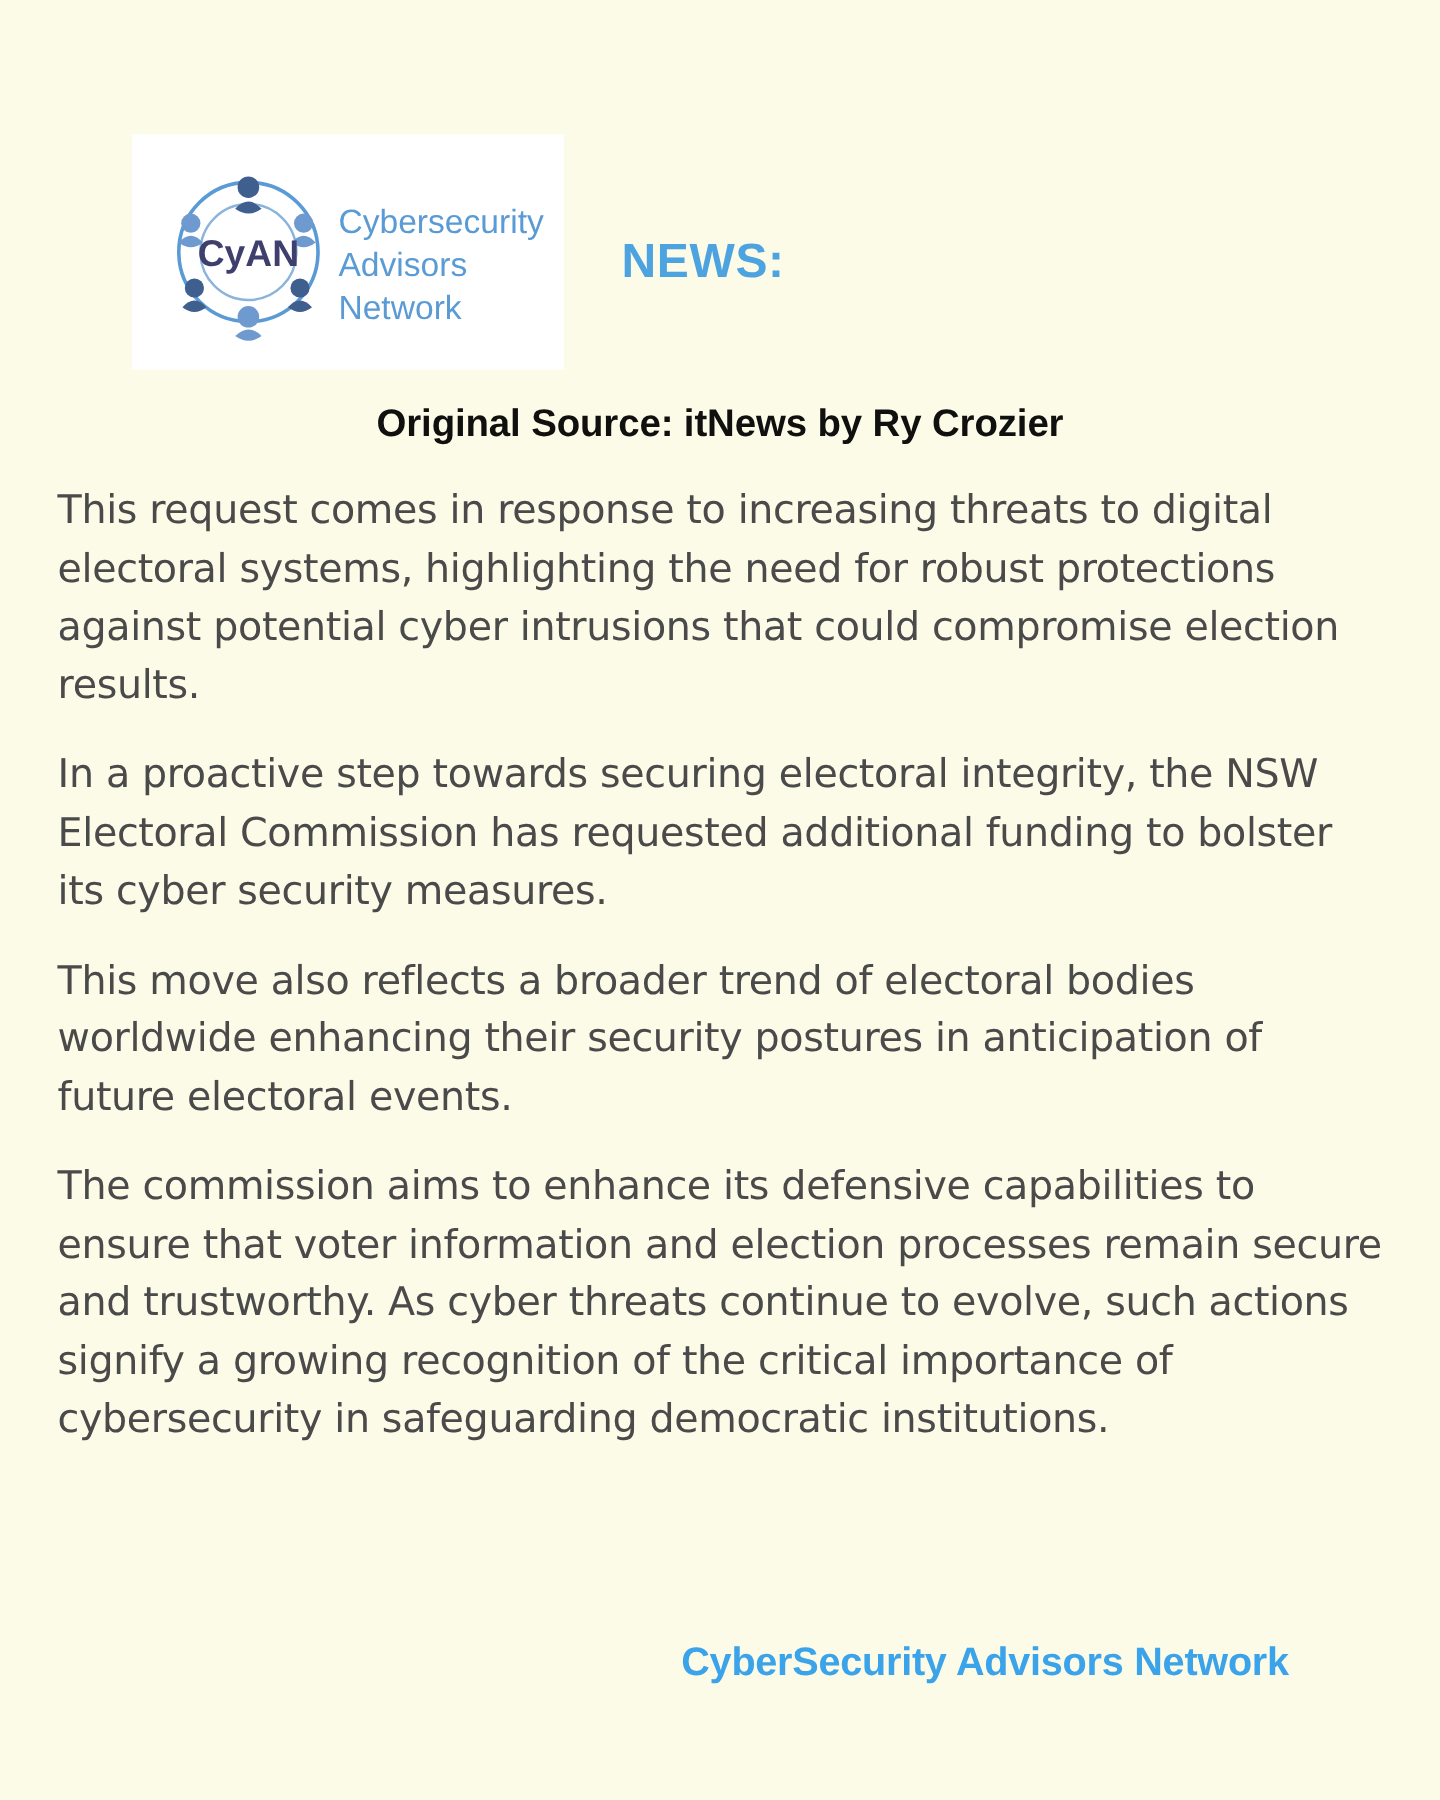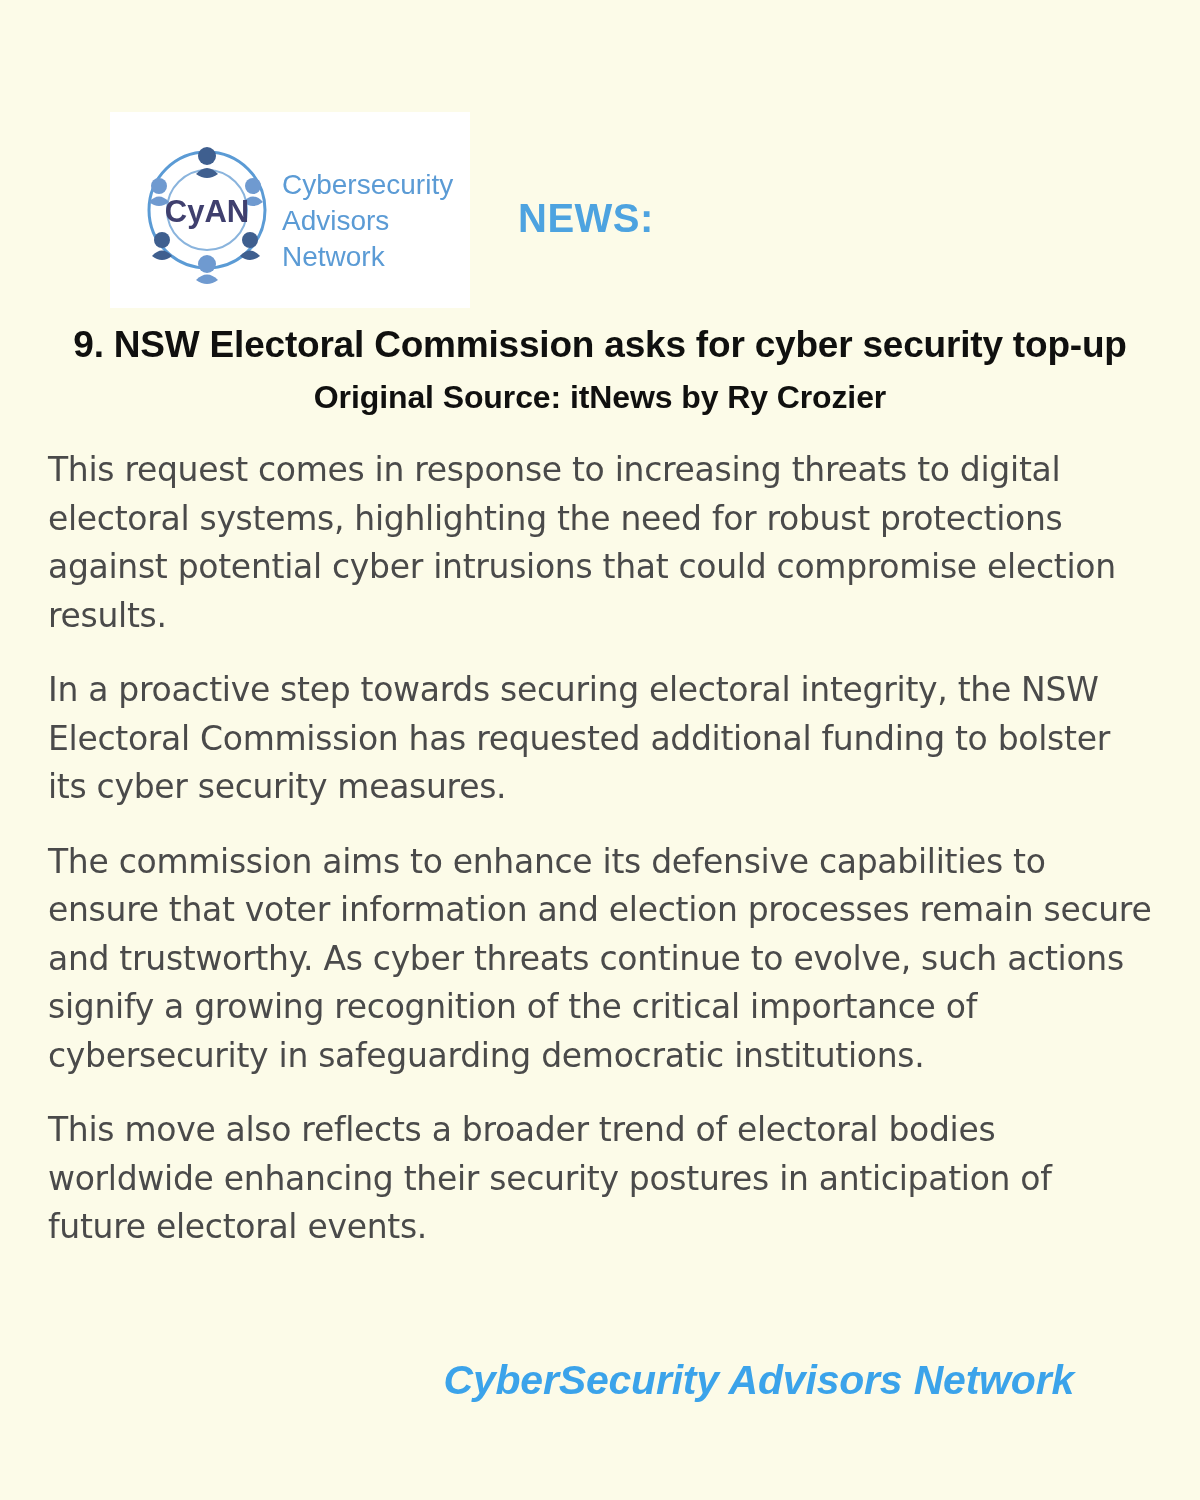--- a/index.html
+++ b/index.html
@@ -88,25 +88,24 @@
   .footer {
     position: absolute;
     left: 0;
     right: 0;
     bottom: 96px;
     text-align: right;
     padding-right: 126px;
   }
   .footer-brand {
     font-family: "Liberation Sans", sans-serif;
-    font-size: 41px;
+    font-size: 33px;
     font-weight: bold;
     color: #3ba3ea;
     letter-spacing: -0.2px;
-    font-style: italic;
   }
 </style>
 </head>
 <body>
 
 <div class="page">
 
   <div class="header">
     <div class="logo-box">
       <svg class="logo-svg" viewBox="0 0 360 196" xmlns="http://www.w3.org/2000/svg">
@@ -141,28 +140,27 @@
         <text x="97" y="110" text-anchor="middle" font-family="Liberation Sans, sans-serif" font-size="31" font-weight="bold" fill="#3f3f6e">CyAN</text>
         <text x="172" y="82" font-family="Liberation Sans, sans-serif" font-size="28" fill="#5b9bd5">Cybersecurity</text>
         <text x="172" y="118" font-family="Liberation Sans, sans-serif" font-size="28" fill="#5b9bd5">Advisors</text>
         <text x="172" y="154" font-family="Liberation Sans, sans-serif" font-size="28" fill="#5b9bd5">Network</text>
       </svg>
     </div>
     <div class="news-label">NEWS:</div>
   </div>
 
   <div class="title-block">
-    <h1 class="headline">9. NSW Electoral Commission asks for cyber security top-up</h1>
     <p class="source">Original Source:  itNews by Ry Crozier</p>
   </div>
 
   <div class="body-copy">
     <p>This request comes in response to increasing threats to digital electoral systems, highlighting the need for robust protections against potential cyber intrusions that could compromise election results.</p>
     <p>In a proactive step towards securing electoral integrity, the NSW Electoral Commission has requested additional funding to bolster its cyber security measures.</p>
+    <p>This move also reflects a broader trend of electoral bodies worldwide enhancing their security postures in anticipation of future electoral events.</p>
     <p>The commission aims to enhance its defensive capabilities to ensure that voter information and election processes remain secure and trustworthy. As cyber threats continue to evolve, such actions signify a growing recognition of the critical importance of cybersecurity in safeguarding democratic institutions.</p>
-    <p>This move also reflects a broader trend of electoral bodies worldwide enhancing their security postures in anticipation of future electoral events.</p>
   </div>
 
   <div class="footer">
     <span class="footer-brand">CyberSecurity Advisors Network</span>
   </div>
 
 </div>
 
 </body></html>

